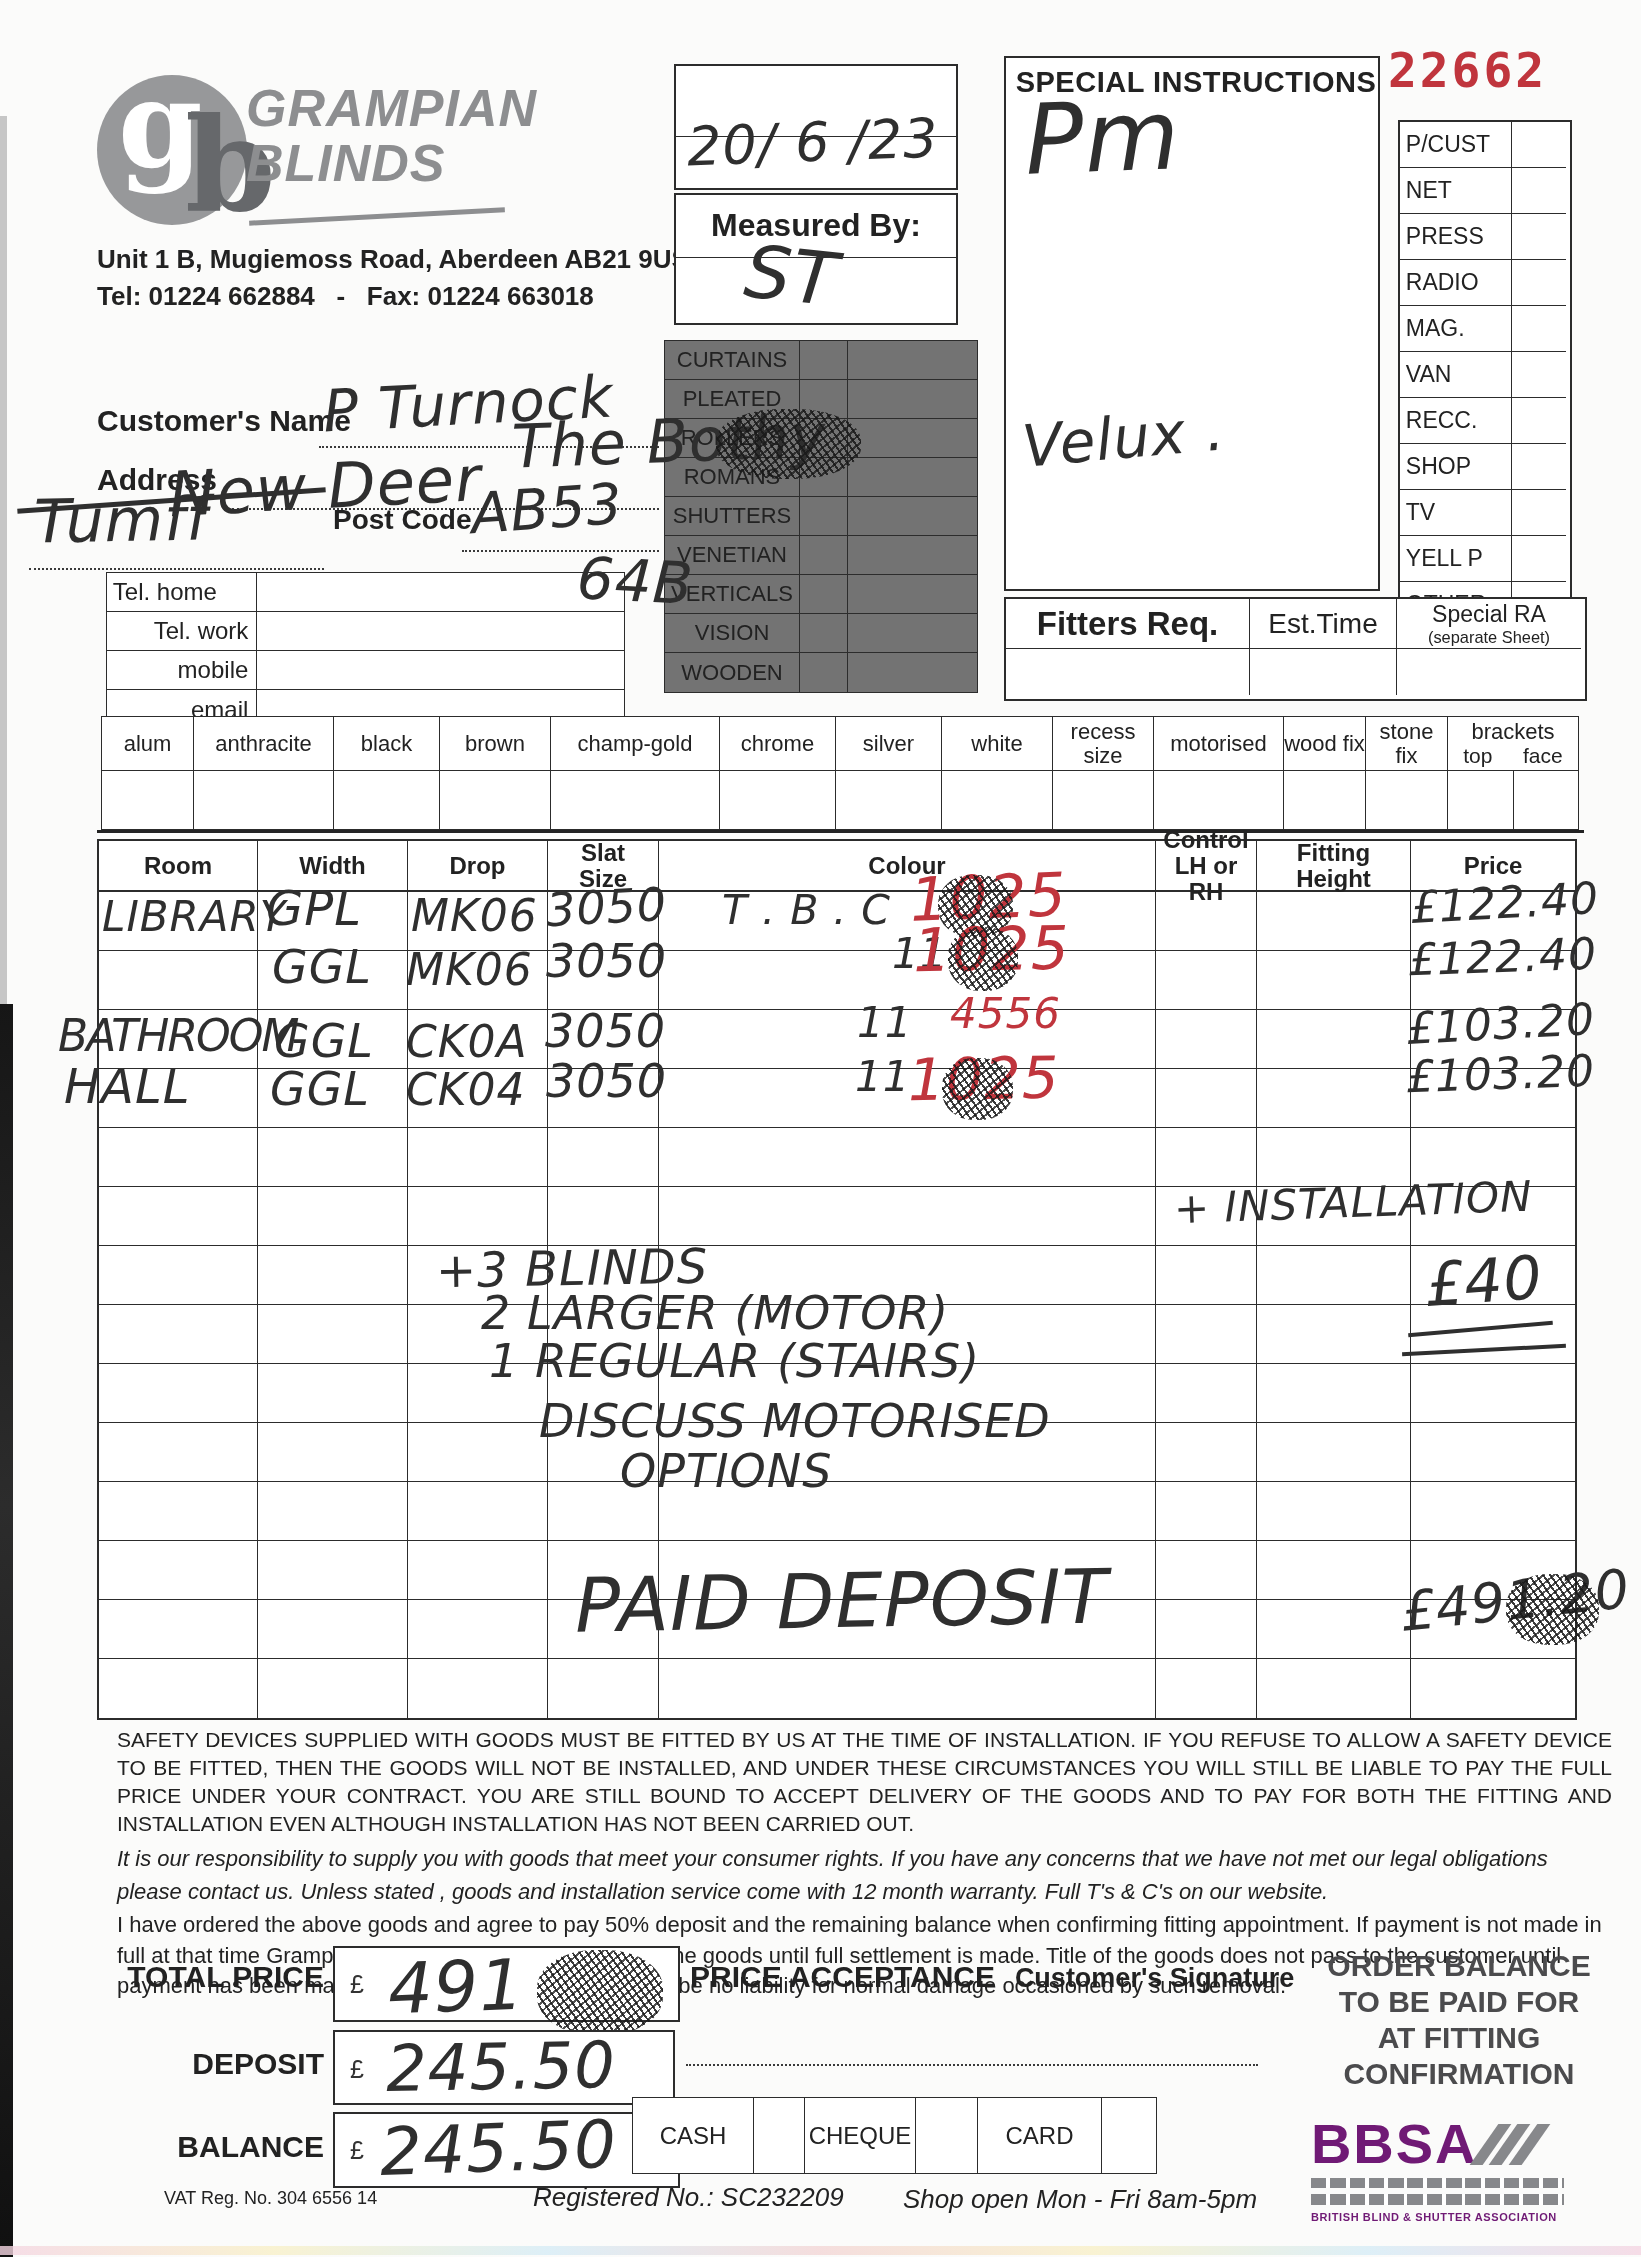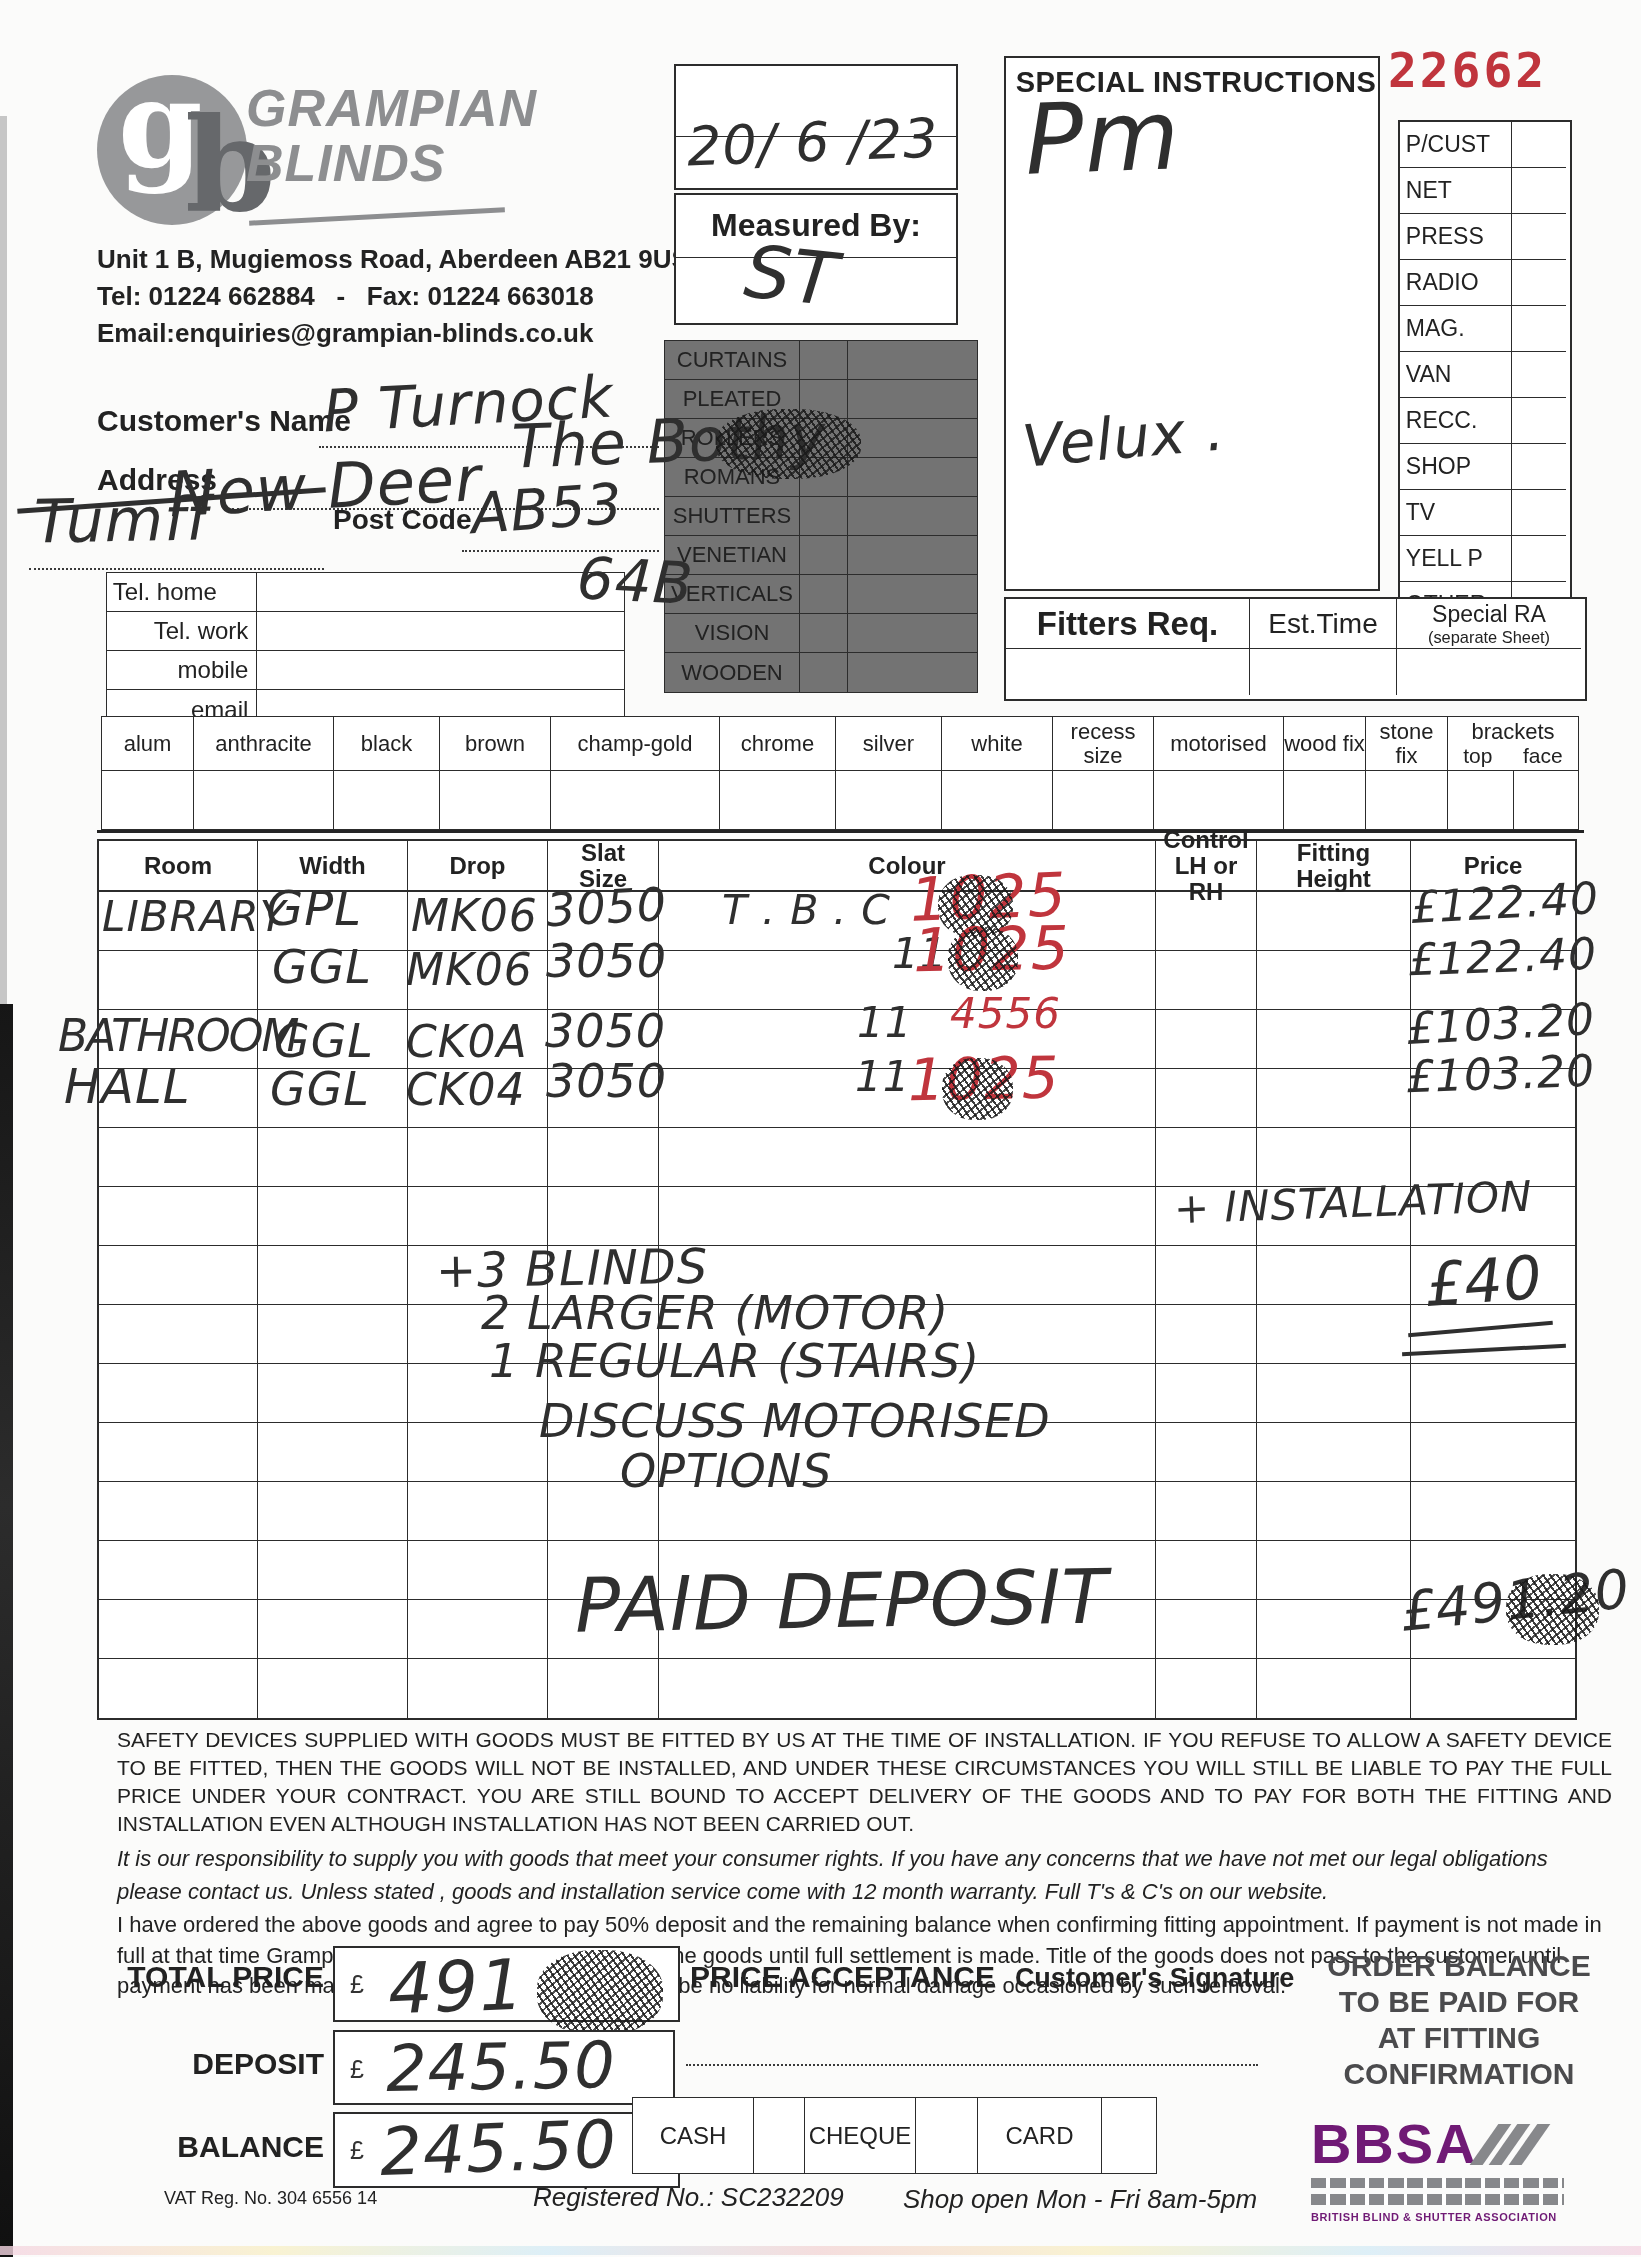--- a/index.html
+++ b/index.html
@@ -123,21 +123,20 @@
   <div class="abs logo-letter" style="left:185px;top:100px;font-size:130px;color:#66686b;">b</div>
   <div class="abs" id="wordmark">
     <div>GRAMPIAN</div>
     <div>BLINDS</div>
   </div>
   <div class="stroke" style="left:249px;top:214px;width:256px;height:4.8px;transform:rotate(-3deg);background:#8d8e90;"></div>
 
   <div class="abs b" style="left:97px;top:241px;font-size:26px;line-height:37px;">
     <div>Unit 1 B, Mugiemoss Road, Aberdeen AB21 9US</div>
     <div class="nowrap">Tel: 01224 662884   -   Fax: 01224 663018</div>
-    <div>Email:enquiries@grampian-blinds.co.uk</div>
   </div>
 
   <div class="box" style="left:674px;top:64px;width:280px;height:122px;">
     <div id="date-div"></div>
   </div>
   <div class="box" style="left:674px;top:193px;width:280px;height:128px;">
     <div id="meas-label">Measured By:</div>
     <div id="meas-div"></div>
   </div>
 

